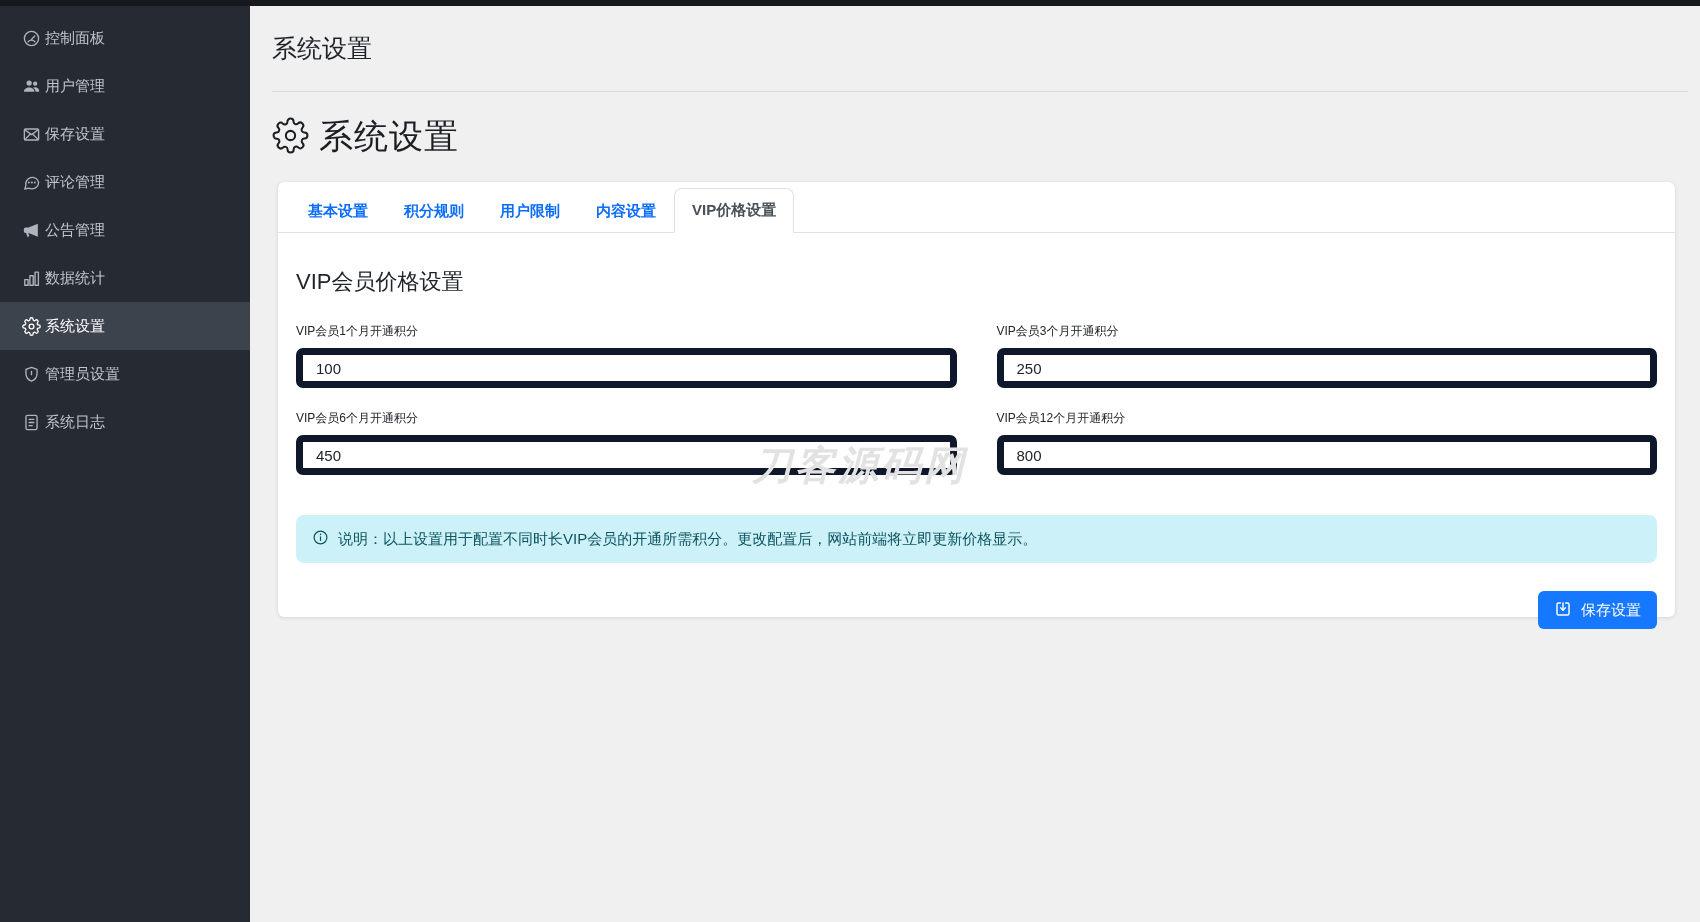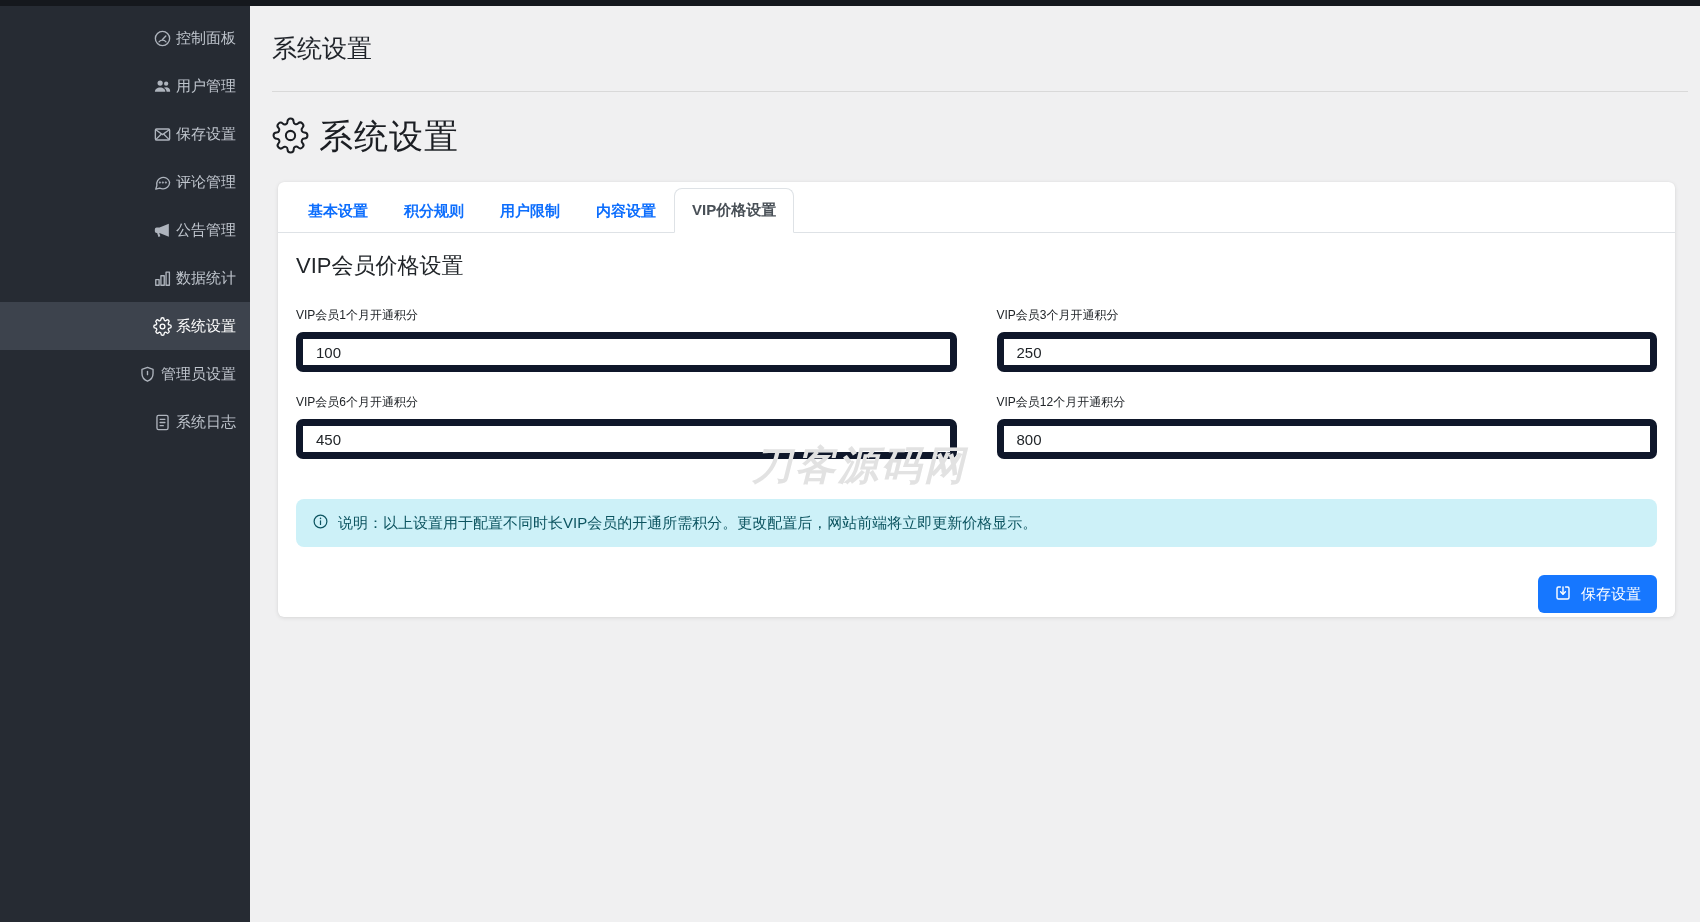--- a/index.html
+++ b/index.html
@@ -14,21 +14,21 @@
   
   .top-strip { position:absolute; top:0; left:0; width:1700px; height:6px; background:#15181d; z-index:6; }
 
   
   .sidebar {
     position:absolute; left:0; top:0; width:250px; height:922px;
     background:#262b33; padding-top:14px; z-index:5;
   }
   .side-item {
     height:48px; display:flex; align-items:center; gap:4px;
-    padding:0 14px 0 21px; color:#bfc5cd; font-size:15px; cursor:pointer;justify-content:flex-end;
+    padding:0 28px 0 21px; color:#bfc5cd; font-size:15px; cursor:pointer;
   }
   .side-item.active { background:#3d434d; color:#ffffff; }
   .side-item .icn { width:20px; height:20px; flex:0 0 auto; display:flex; align-items:center; justify-content:center; color:#aeb4bd; }
   .side-item.active .icn { color:#ffffff; }
   .side-item svg { width:19px; height:19px; }
 
   
   .main { position:absolute; left:250px; top:6px; width:1450px; height:916px; }
   .page-header {
     height:86px; display:flex; align-items:center;
@@ -57,21 +57,21 @@
     display:flex; align-items:center; padding:0 17px;
     font-size:15px; font-weight:700; color:#0d6efd; cursor:pointer;
     border:1px solid transparent; border-bottom:none;
     border-radius:8px 8px 0 0; margin-bottom:-1px;
   }
   .tab.active {
     color:#495057; background:#ffffff;
     border-color:#dee2e6; border-bottom:1px solid #ffffff;
   }
   .card-body { padding:14px 18px 16px 18px; }
-  .section-title { font-size:22px; font-weight:400; color:#212529; margin:4px 0 26px 0; }
+  .section-title { font-size:22px; font-weight:400; color:#212529; margin:20px 0 26px 0; }
 
   .form-grid {
     display:grid; grid-template-columns:1fr 1fr; column-gap:40px; row-gap:22px;
   }
   .field label { display:block; font-size:12px; color:#212529; margin-bottom:8px; }
   .field input {
     width:100%; height:40px; border:7px solid #0f172a; border-radius:7px;
     padding:0 13px; font-size:15px; color:#212529; background:#fff; outline:none;
     font-family:"Liberation Sans","DejaVu Sans",sans-serif;
   }

